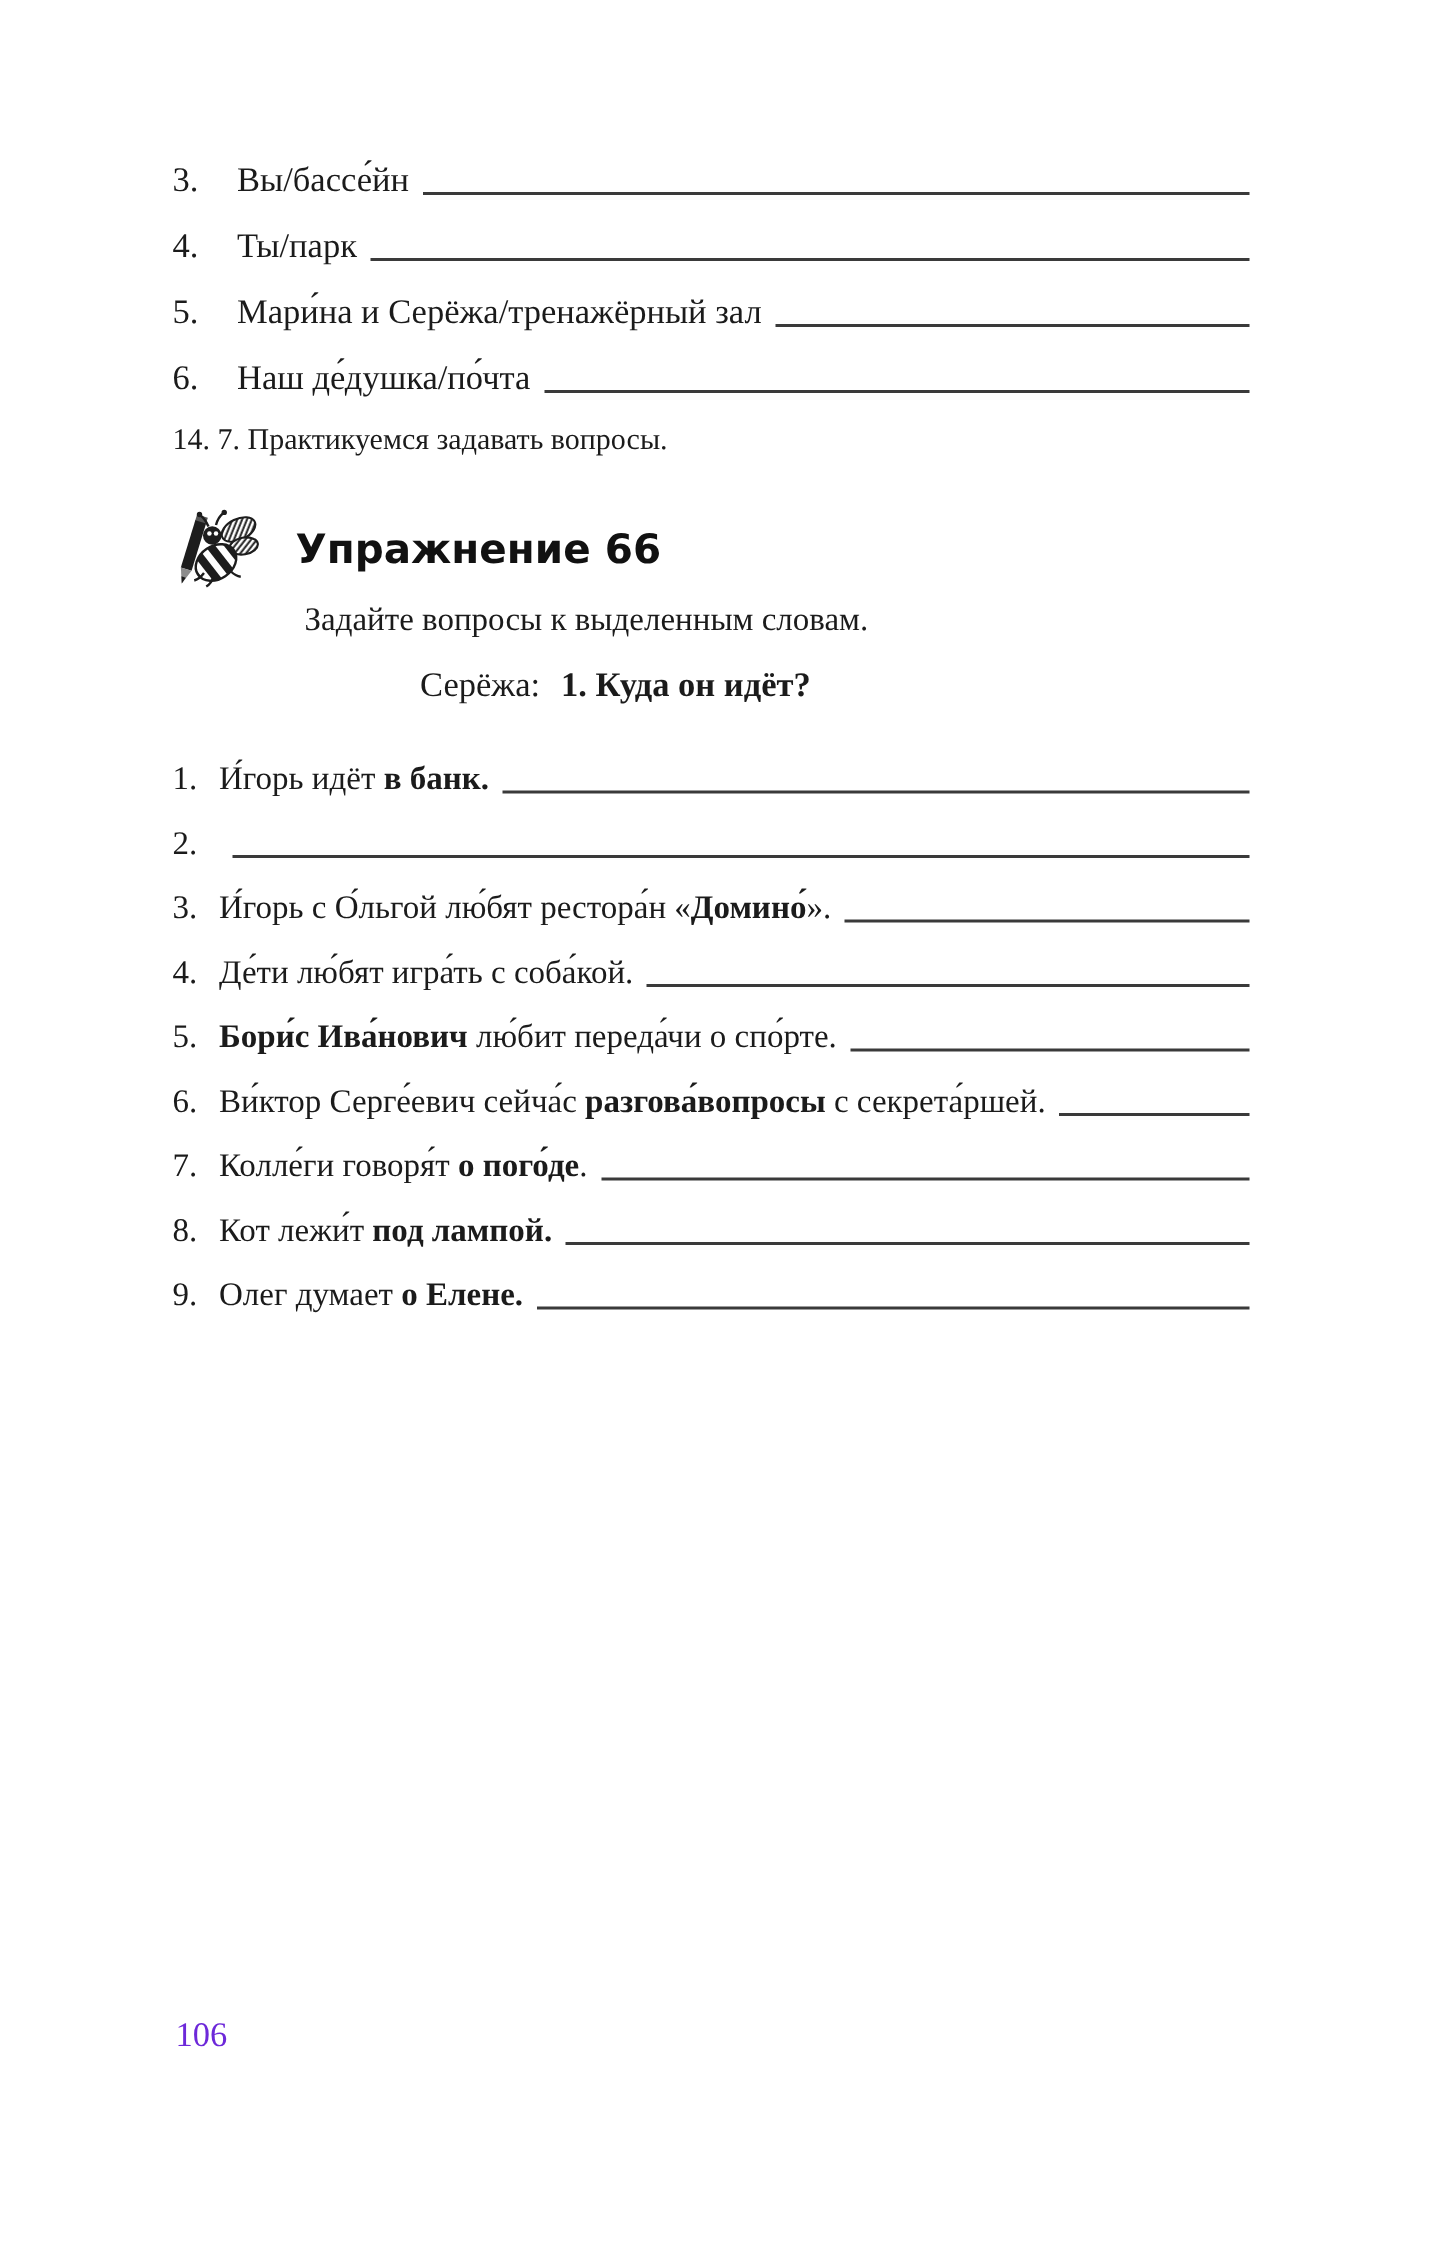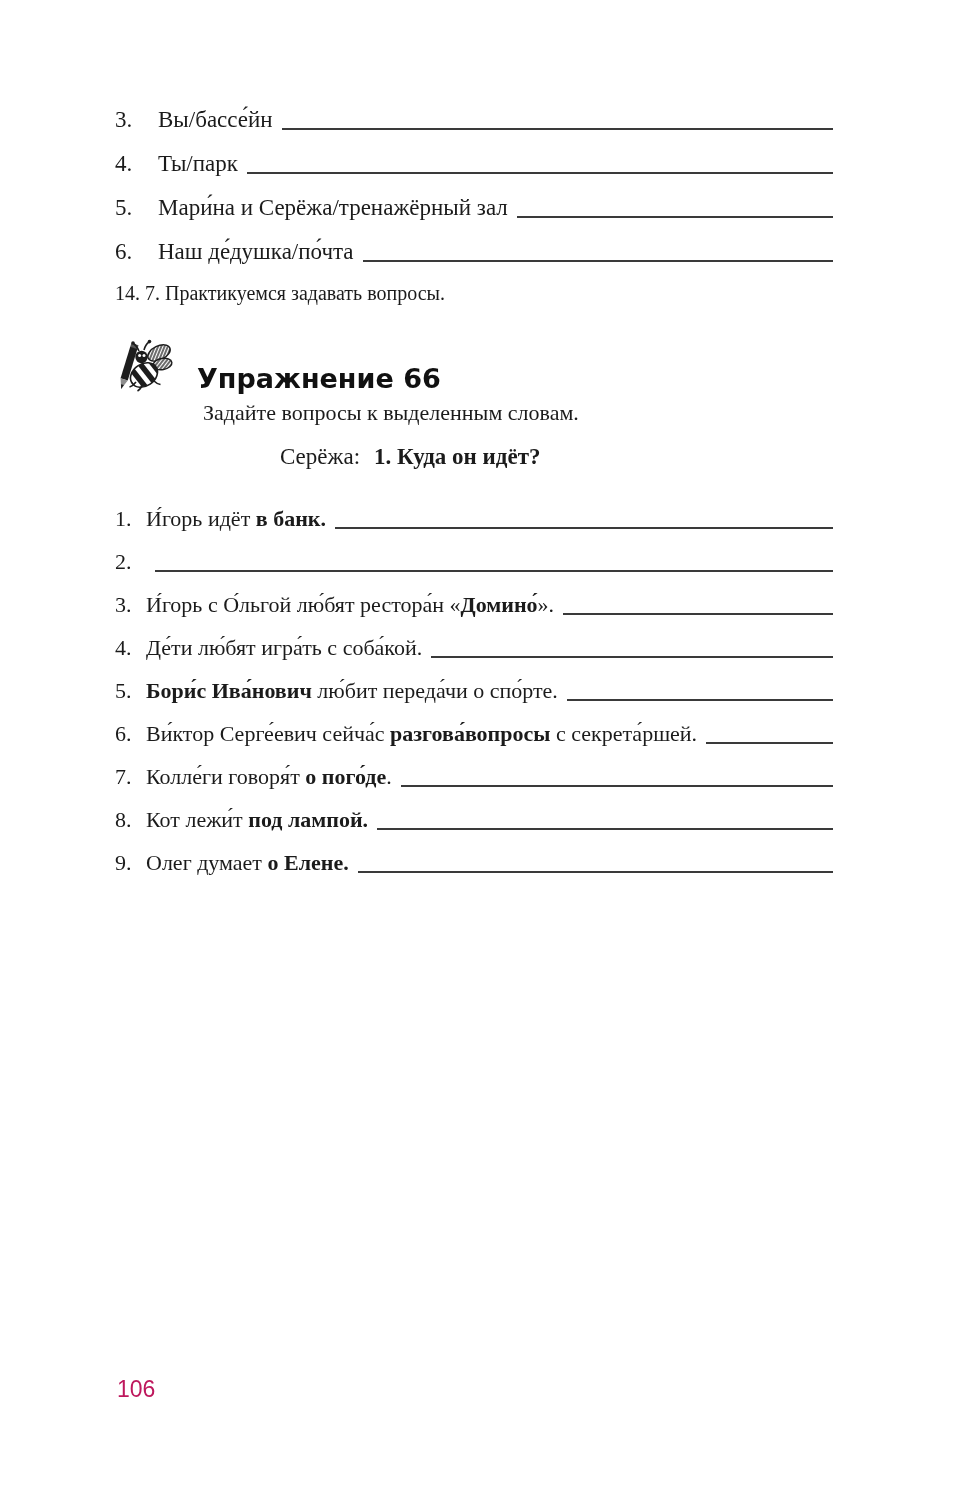--- a/index.html
+++ b/index.html
@@ -54,21 +54,21 @@
   
   .section-note {
     font-size: 20px;
     line-height: 29px;
   }
 
   
   .exercise-header {
     margin-top: 30px;
     display: flex;
-    align-items: flex-end;
+    align-items: center;
   }
   .bee-icon {
     flex: 0 0 auto;
     width: 64px;
     height: 56px;
     margin-left: -4px;
   }
   .ex-title {
     margin-left: 22px;
     font-family: "DejaVu Sans", sans-serif;
@@ -91,24 +91,24 @@
     line-height: 29px;
   }
   .example .example-text { font-weight: bold; margin-left: 14px; text-align: center; }
 
   .q-list { margin-top: 31px; }
 
   
   .page-number {
     position: absolute;
     left: 117px;
-    top: 1376px;
-    font-family: Liberation Sans, sans-serif;
+    top: 1344px;
+    font-family: Liberation Serif, serif;
     font-size: 23px;
-    color: #be185d;
+    color: #6d28d9;
   }
 </style>
 </head>
 <body>
 
 <div class="page">
   <div class="content">
 
     <div class="top-list" id="top-list">
         <div class="fill-row">

